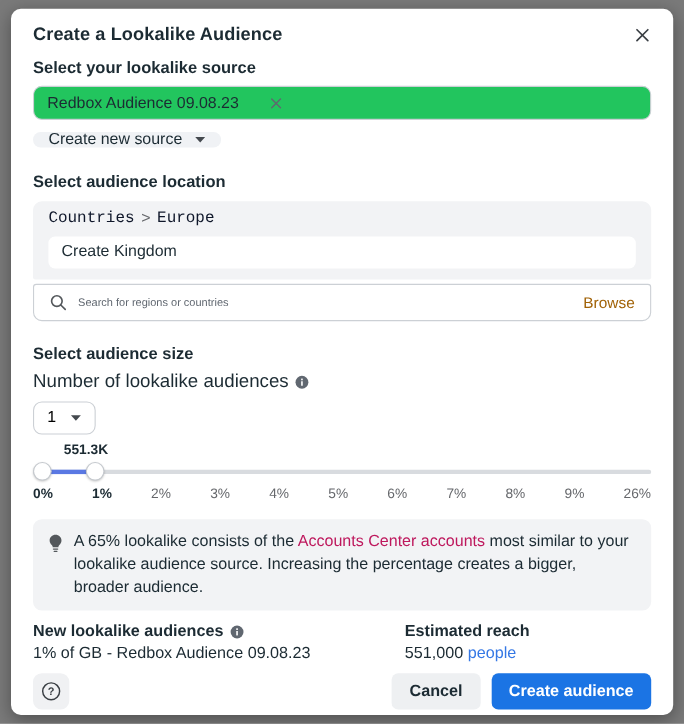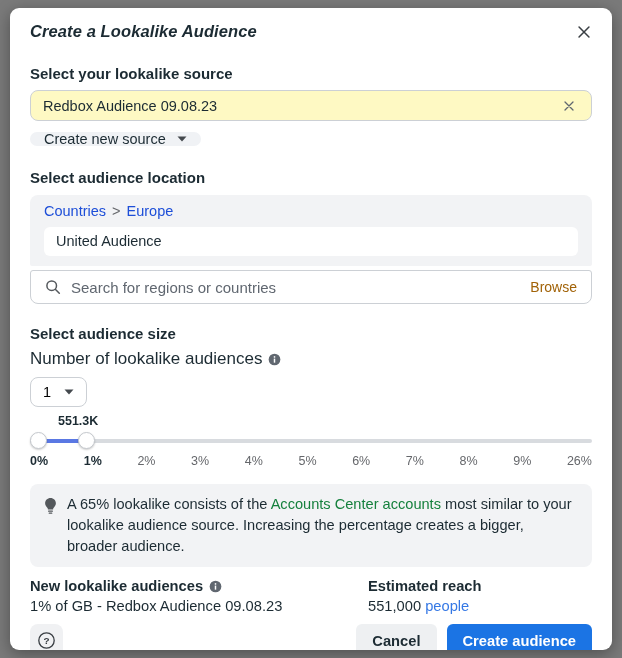--- a/index.html
+++ b/index.html
@@ -13,72 +13,72 @@
   }
   .dialog {
     position: absolute; left: 10px; top: 8px;
     width: 602px; height: 642px;
     background: #ffffff;
     border-radius: 9px;
     box-shadow: 0 4px 16px rgba(0,0,0,.35);
     display: flex; flex-direction: column;
     overflow: hidden;
   }
-  .dlg-header { position: relative; padding: 14px 20px 0; flex: 0 0 auto; font-style: italic; }
+  .dlg-header { position: relative; padding: 14px 20px 0; flex: 0 0 auto; }
   .dlg-title { font-size: 16.5px; font-weight: 700; letter-spacing: .1px; }
   .close-btn {
     position: absolute; right: 14px; top: 10px;
     width: 28px; height: 28px; border: none; background: transparent;
     display: flex; align-items: center; justify-content: center;
     cursor: pointer; border-radius: 6px;
   }
   .content { padding: 0 20px; flex: 1 1 auto; }
 
   .section-label { font-size: 15px; font-weight: 700; }
-  .mt-lbl1 { margin-top: 24px; }
+  .mt-lbl1 { margin-top: 12px; }
 
   .text-input {
     margin-top: 8px; height: 31px;
     border: 1px solid #ccd0d5; border-radius: 8px;
-    display: flex; align-items: center; justify-content: space-between;
-    padding: 0 12px; font-size: 14.5px; background: #fef9c3; gap: 24px;
+    display: flex; align-items: center; justify-content: flex-start;
+    padding: 0 12px; font-size: 14.5px; background: #22c55e; gap: 24px;
   }
   .clear-btn { border: none; background: transparent; display: flex; align-items: center; cursor: pointer; padding: 2px; }
 
   .ghost-btn {
     margin-top: 11px; height: 14px;
     display: inline-flex; align-items: center; gap: 11px;
     background: #f0f2f5; border: none; border-radius: 7px;
     padding: 0 14px; font-size: 14.5px; color: #1c2b33;
     font-family: "Liberation Sans", sans-serif; cursor: pointer;
   }
 
   .mt-sec { margin-top: 21px; }
 
   .loc-panel {
     margin-top: 9px;
     background: #f2f3f5;
     border-radius: 8px 8px 2px 2px;
     padding: 8px 14px 10px;
   }
   .breadcrumb { font-size: 14.5px; display: flex; gap: 6px; align-items: center; }
-  .breadcrumb a { color: #1d4ed8; text-decoration: none; cursor: pointer; }
+  .breadcrumb a { color: #0f172a; text-decoration: none; cursor: pointer; font-family: Liberation Mono, monospace; }
   .crumb-sep { color: #65676b; }
   .chip {
     margin-top: 8px; background: #fff; border-radius: 6px;
     padding: 6px 12px; font-size: 14.5px; min-height: 29px;
   }
   .search-row {
     margin-top: 4px; height: 34px;
     border: 1px solid #ccd0d5; border-radius: 3px 3px 8px 8px;
     display: flex; align-items: center; gap: 10px; padding: 0 14px;
     background: #fff;
   }
   .search-row input {
-    flex: 1; border: none; outline: none; font-size: 15px;
+    flex: 1; border: none; outline: none; font-size: 10px;
     font-family: "Liberation Sans", sans-serif; color: #1c2b33; background: transparent;
   }
   .search-row input::placeholder { color: #606770; opacity: 1; }
   .browse-link { font-size: 14px; color: #a16207; text-decoration: none; cursor: pointer; }
 
   .count-line { margin-top: 7px; font-size: 17px; display: flex; align-items: center; gap: 6px; }
   .select-btn {
     margin-top: 8px; height: 30px;
     display: inline-flex; align-items: center; gap: 13px;
     border: 1px solid #ccd0d5; border-radius: 8px; background: #fff;
@@ -103,21 +103,21 @@
   .handle-max { left: calc(10% - 8px); }
   .ticks { display: flex; justify-content: space-between; margin-top: 4px; font-size: 12.5px; color: #65676b; }
   .tick.active { color: #1c2b33; font-weight: 700; }
 
   .tip {
     margin-top: 16px; background: #f2f3f5; border-radius: 8px;
     padding: 10px 14px; display: flex; gap: 10px;
     font-size: 14.6px; line-height: 21px;
   }
   .tip-icon { flex: 0 0 auto; margin-top: 3px; }
-  .tip a { color: #15803d; text-decoration: none; cursor: pointer; }
+  .tip a { color: #be185d; text-decoration: none; cursor: pointer; }
 
   .summary { margin-top: 11px; display: flex; }
   .summary-col-left { flex: 0 0 338px; }
   .summary-label { font-size: 14.7px; font-weight: 700; display: flex; align-items: center; gap: 6px; }
   .summary-value { margin-top: 4px; font-size: 14.7px; }
   .summary-value a { color: #3578e5; text-decoration: none; cursor: pointer; }
 
   .footer { flex: 0 0 auto; display: flex; align-items: center; gap: 10px; padding: 10px 20px 12px; }
   .help-btn {
     width: 33px; height: 33px; background: #f0f1f3; border: none; border-radius: 8px;
@@ -177,21 +177,21 @@
     </button>
 
     <div class="section-label mt-sec">Select audience location</div>
 
     <div class="loc-panel">
       <div class="breadcrumb">
         <a>Countries</a>
         <span class="crumb-sep">&gt;</span>
         <a>Europe</a>
       </div>
-      <div class="chip">United Audience</div>
+      <div class="chip">Create Kingdom</div>
     </div>
 
     <div class="search-row">
       <span class="icon">
         <svg width="16" height="16" viewBox="0 0 16 16" fill="none" stroke="#54585c" stroke-width="1.5">
             <circle cx="6.7" cy="6.7" r="4.8"></circle>
             <path d="M10.5 10.5 L14.3 14.3" stroke-linecap="round"></path>
           </svg>
       </span>
       <input type="text" placeholder="Search for regions or countries" style="">

